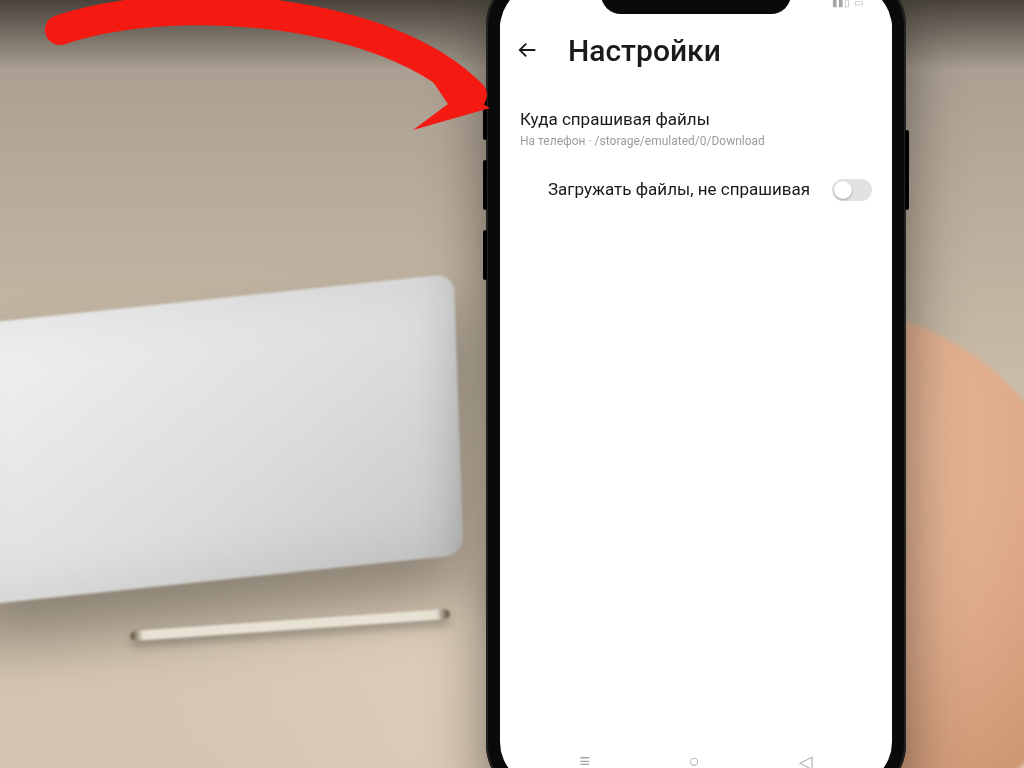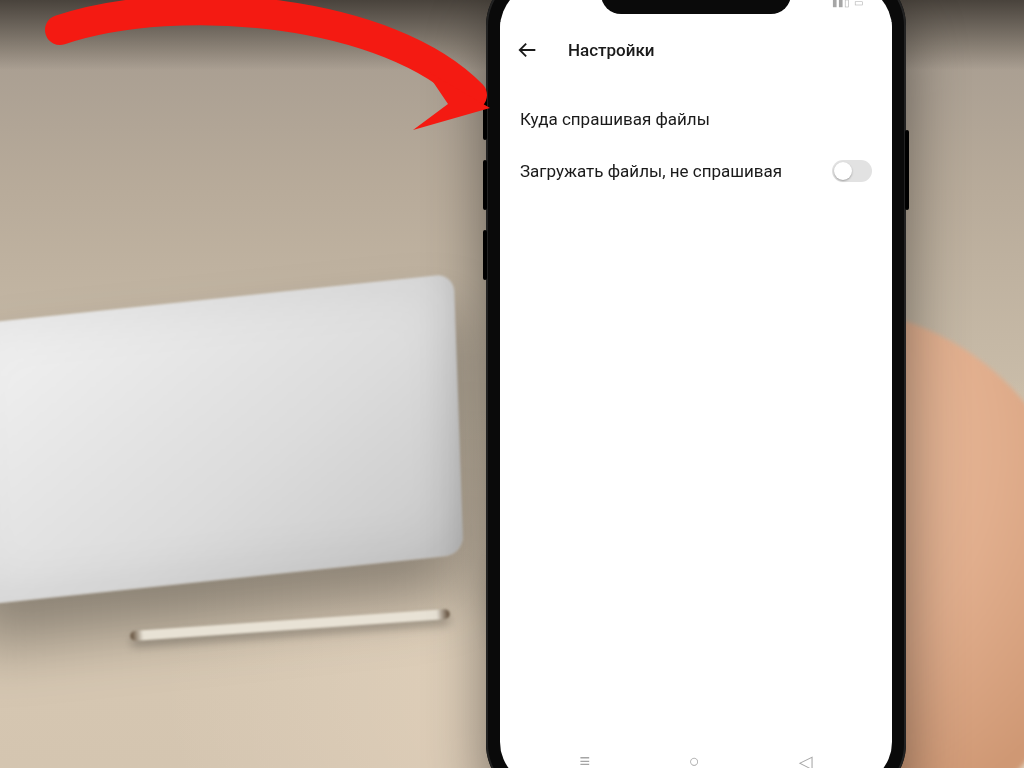--- a/index.html
+++ b/index.html
@@ -162,21 +162,21 @@
   .back-btn {
     width: 24px;
     height: 24px;
     display:flex;
     align-items:center;
     justify-content:center;
     cursor:pointer;
   }
   .back-btn svg { width:22px; height:22px; stroke:#1a1a1a; stroke-width:2; fill:none; }
   .header-title {
-    font-size: 17px;
+    font-size: 30px;
     font-weight: 500;
     color:#1a1a1a;
   }
 
   
   .content {
     position:absolute;
     top: 100px;
     left:0; right:0; bottom:0;
     padding: 10px 18px;
@@ -196,21 +196,21 @@
     color:#9c9c9c;
     line-height: 1.2;
   }
 
   .row.toggle {
     display:flex;
     align-items:center;
     justify-content:space-between;
     gap: 12px;
   }
-  .row.toggle .title { flex:1; }
+  .row.toggle .title { flex:1;margin-left:28px; }
 
   .switch {
     position: relative;
     width: 40px;
     height: 22px;
     background: #e2e2e2;
     border-radius: 11px;
     flex: 0 0 auto;
   }
   .switch .knob {
@@ -286,20 +286,21 @@
           <path d="M20 12H4 M10 5l-7 7 7 7"></path>
         </svg>
       </div>
       <div class="header-title">Настройки</div>
     </div>
 
     <div class="content">
 
       <div class="row">
         <div class="title">Куда спрашивая файлы</div>
+        <div class="sub">На телефон · /storage/emulated/0/Download</div>
       </div>
 
       <div class="row toggle">
         <div class="title">Загружать файлы, не спрашивая</div>
         <div class="switch">
           <div class="knob"></div>
         </div>
       </div>
 
     </div>

